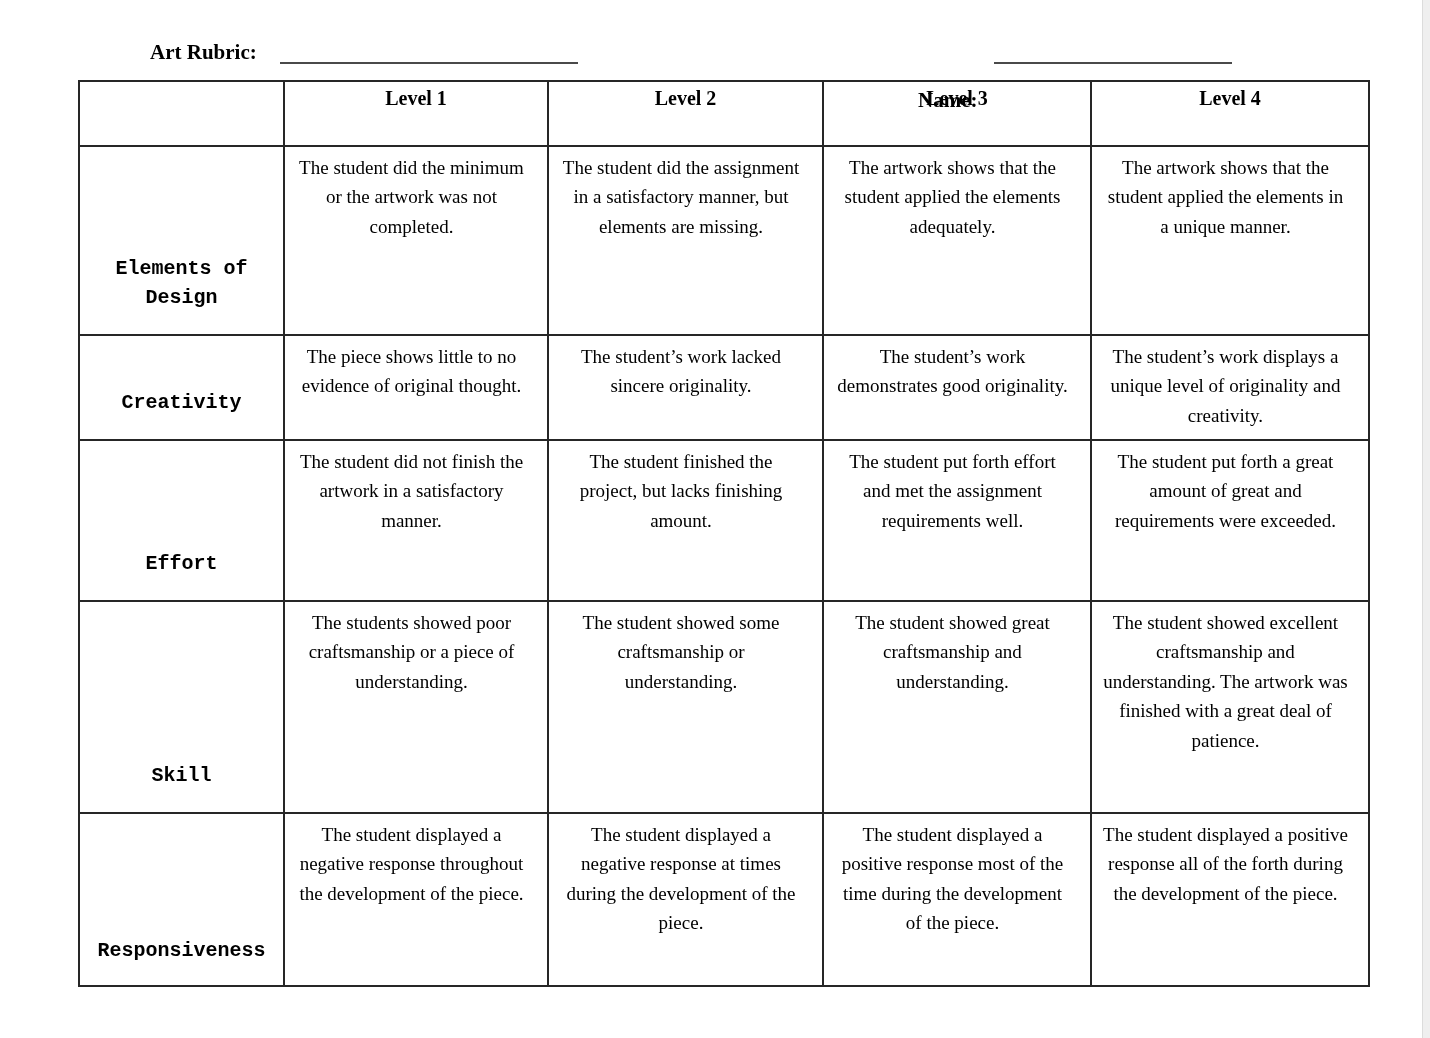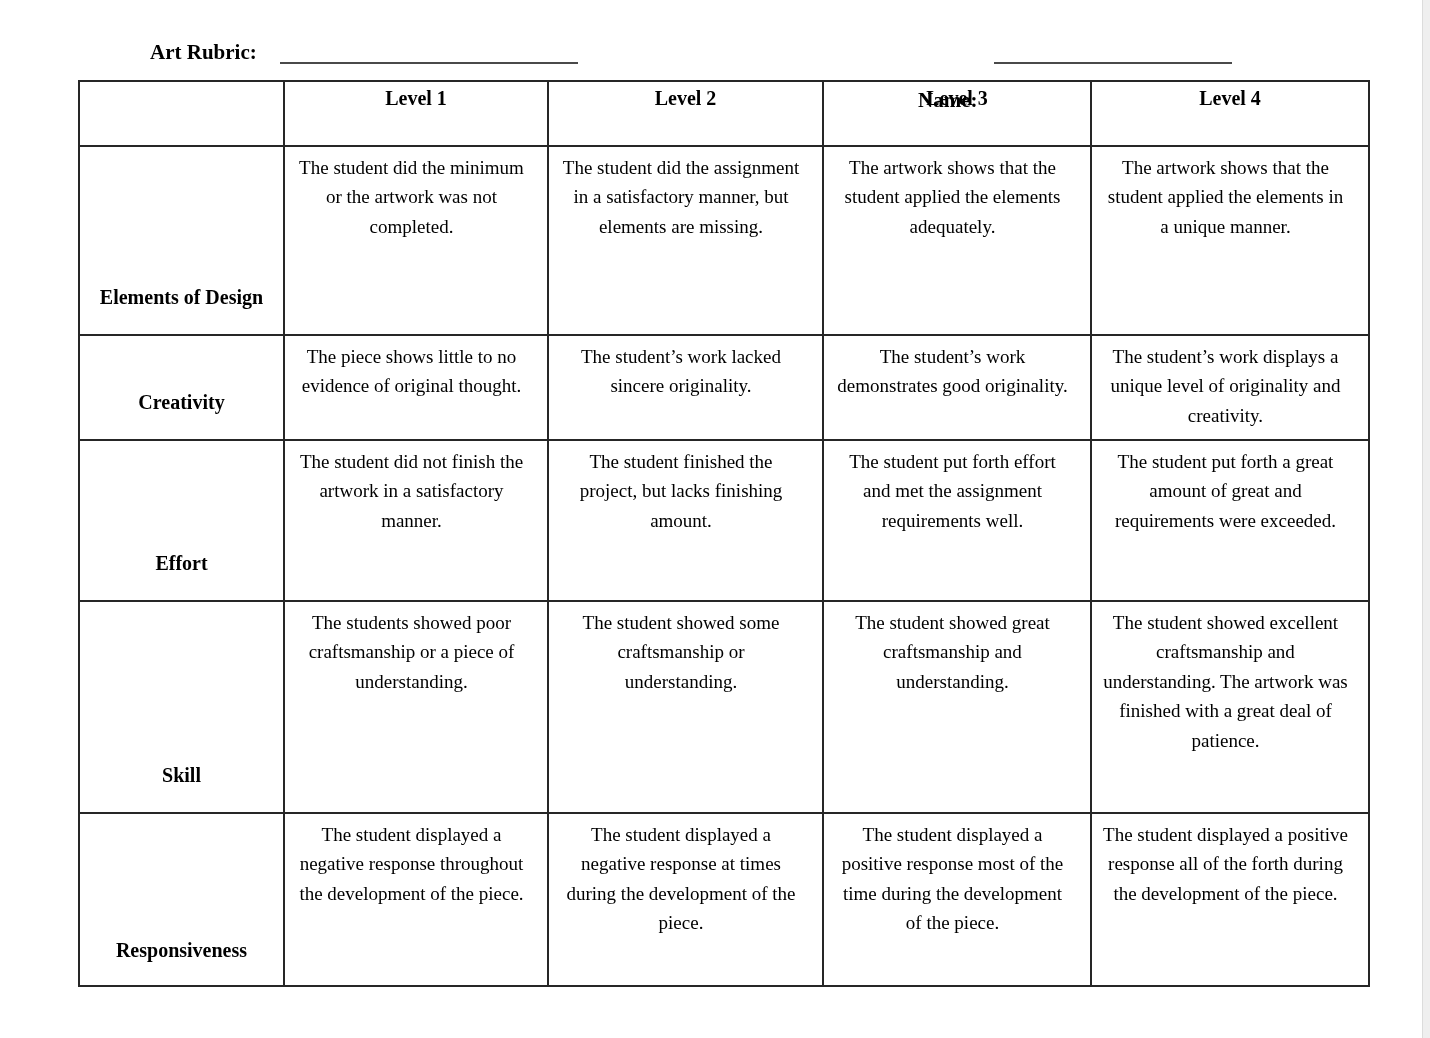--- a/index.html
+++ b/index.html
@@ -93,20 +93,21 @@
     padding: 6px 20px 8px 11px;
     line-height: 1.55;
   }
   td.criterion {
     font-weight: bold;
     font-size: 20px;
     text-align: center;
     vertical-align: bottom;
     padding: 0 14px 22px 14px;
     line-height: 1.45;
+    font-family: Liberation Mono, monospace;
   }
   tbody tr:last-child td.criterion {
     padding-bottom: 20px;
   }
 </style>
 </head>
 <body>
 
 <div class="page">
 

